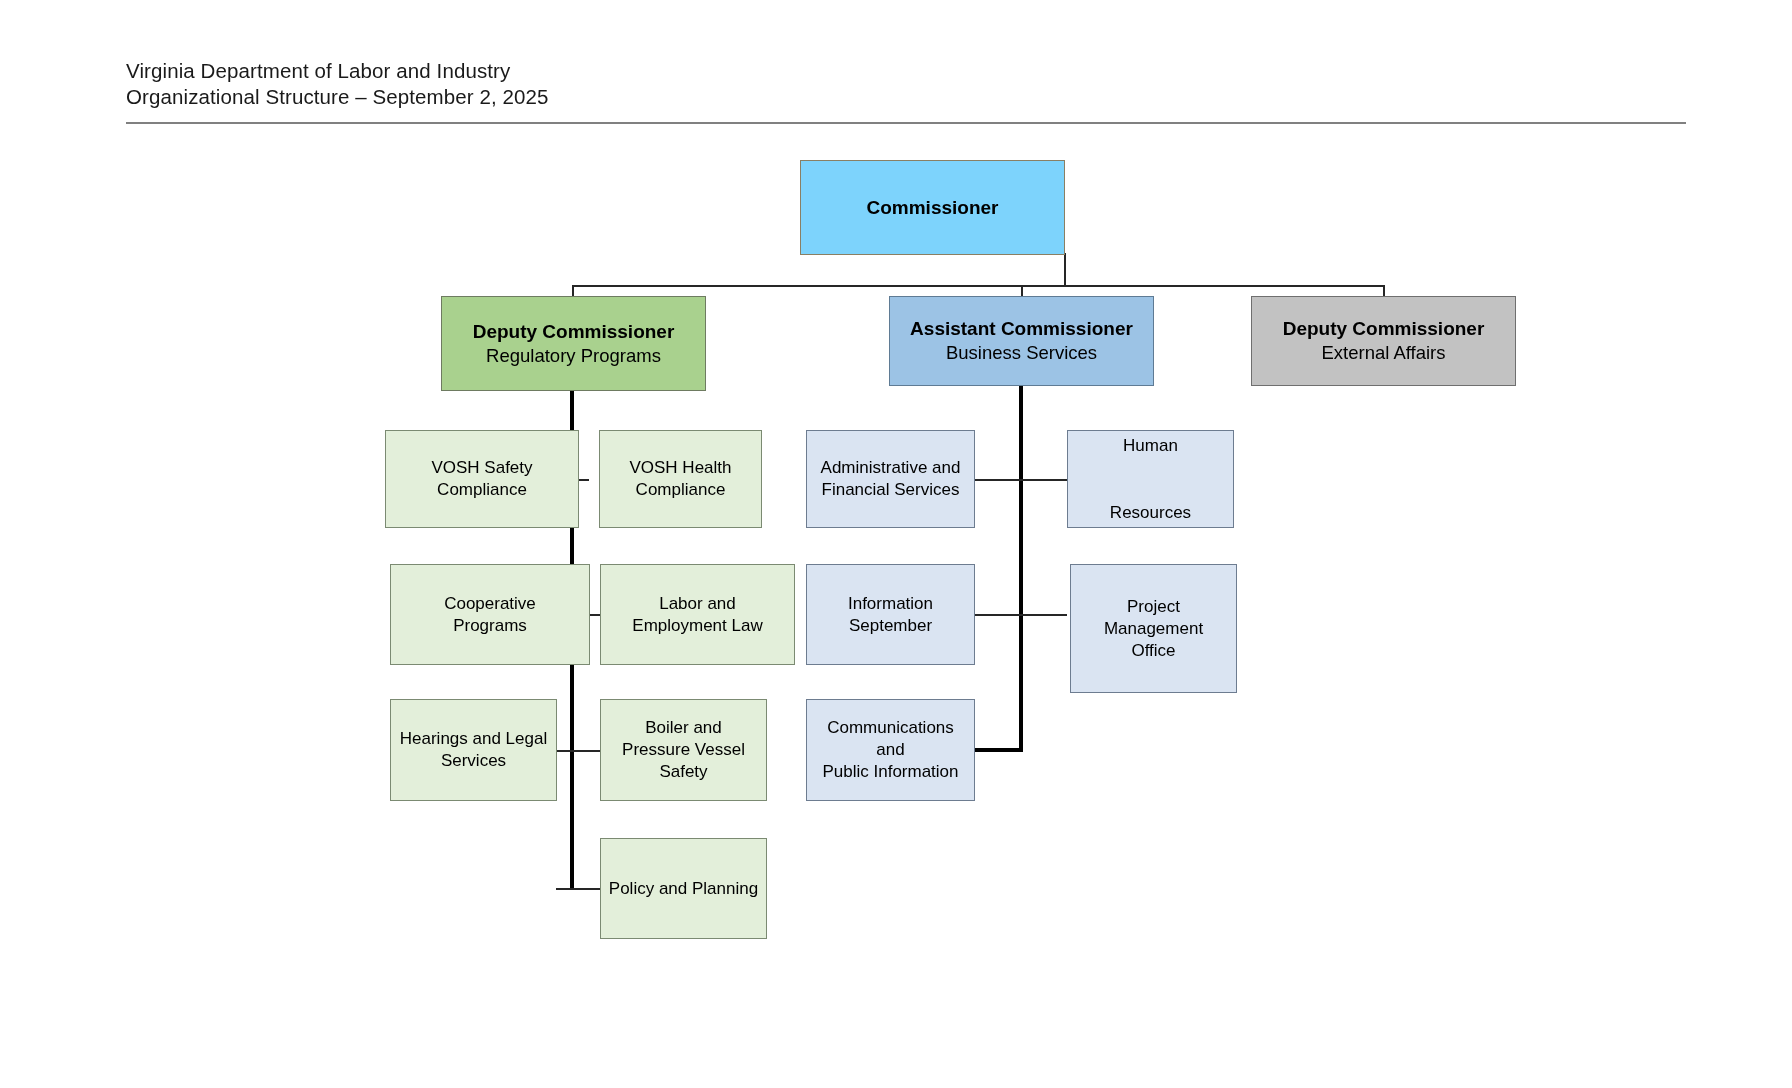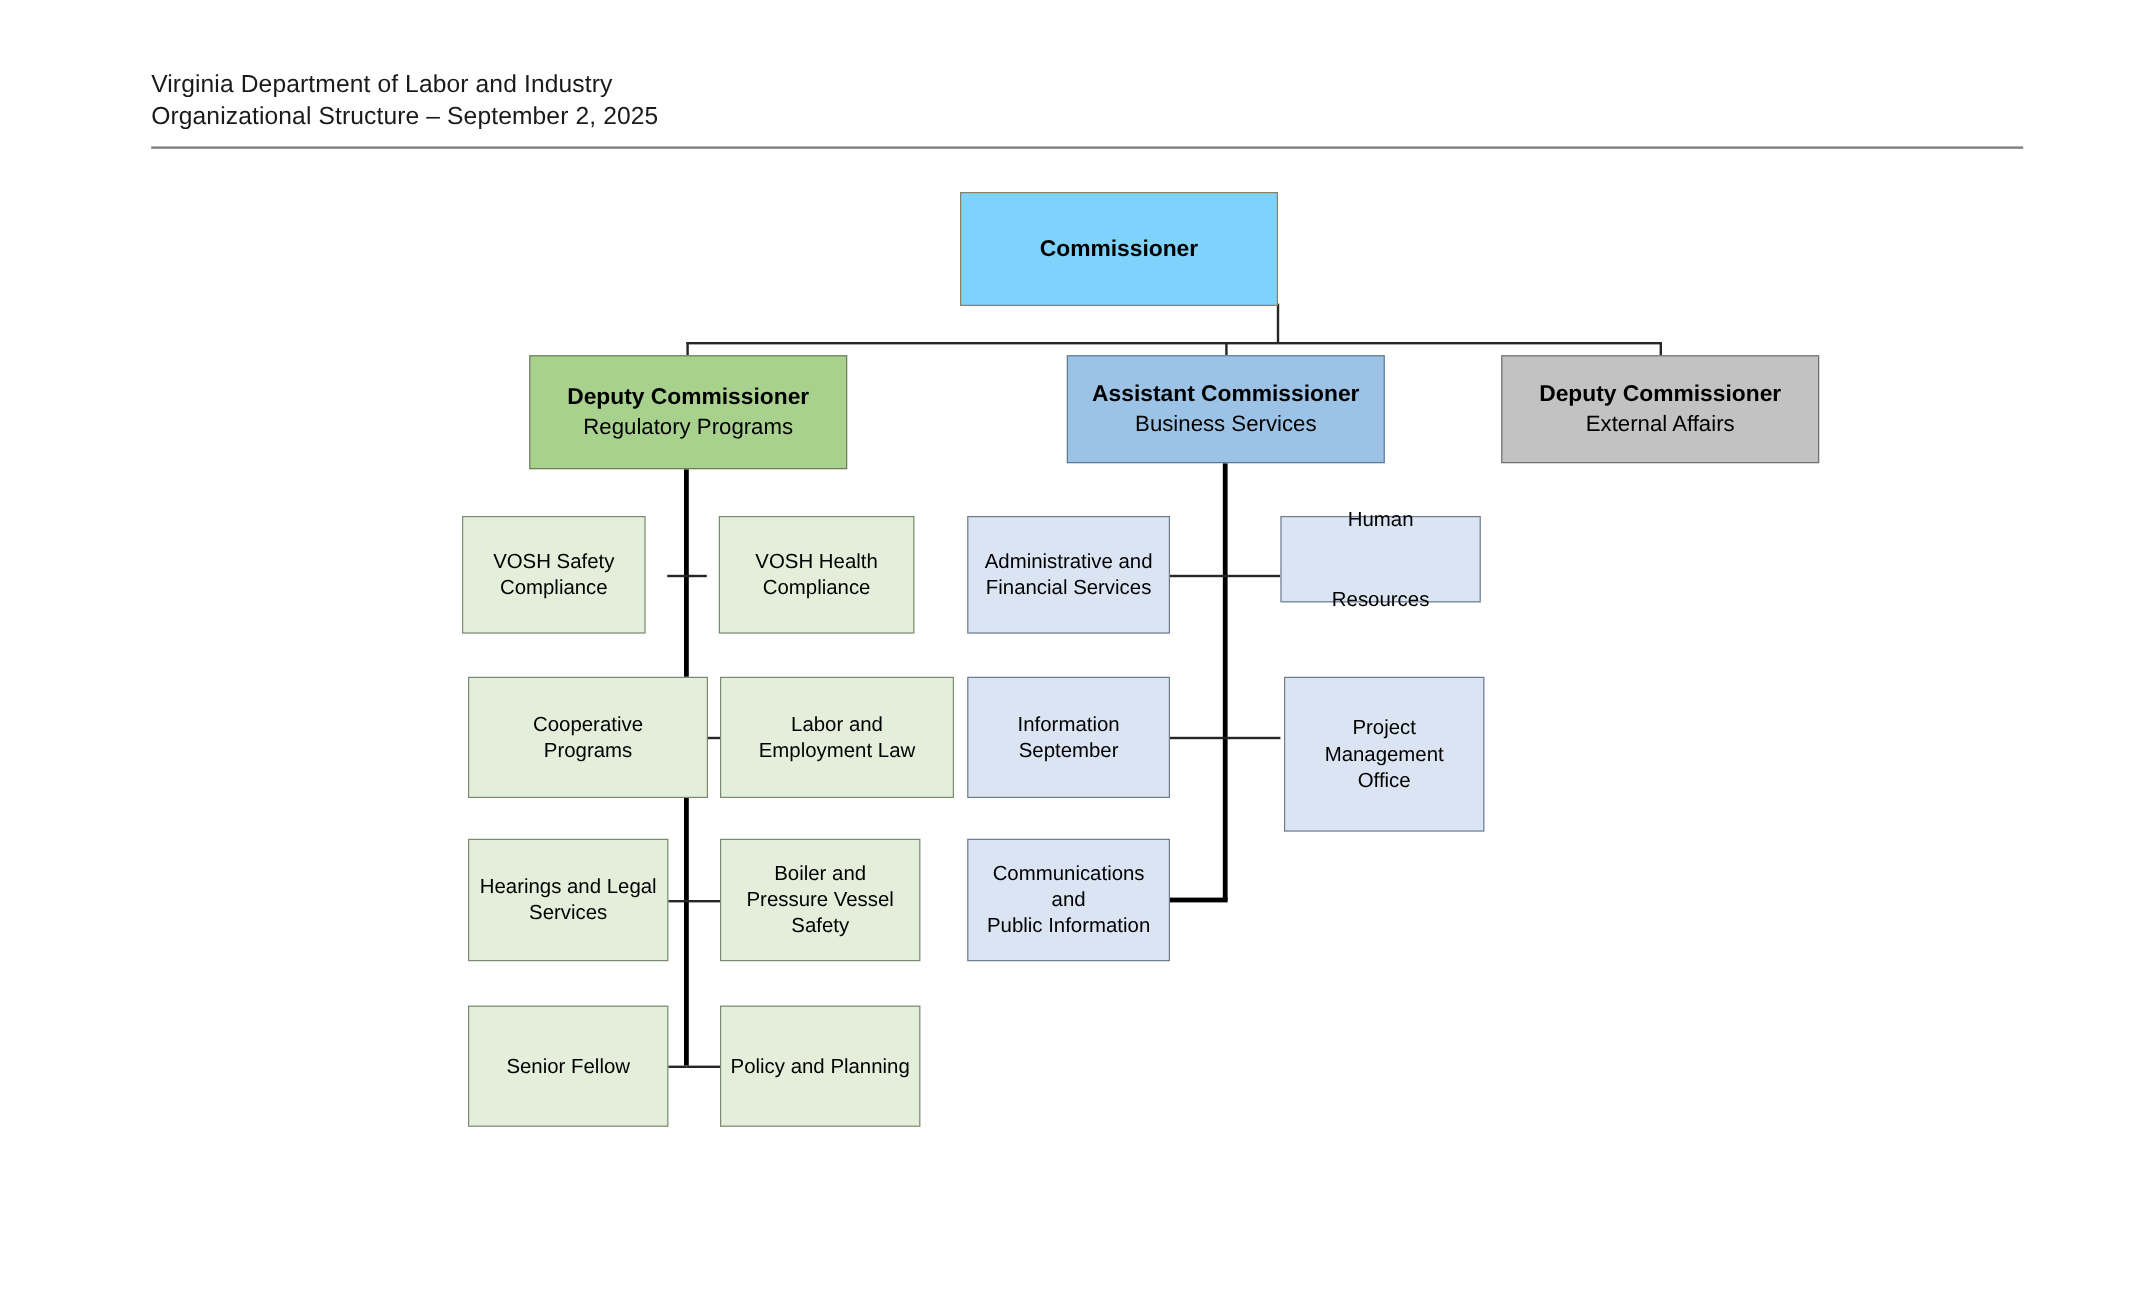--- a/index.html
+++ b/index.html
@@ -142,21 +142,21 @@
 
   <div class="conn conn-thin" style="left:556px; top:614px; width:16px; height:2px;"></div>
   <div class="conn conn-thin" style="left:572px; top:614px; width:28px; height:2px;"></div>
 
   <div class="conn conn-thin" style="left:556px; top:750px; width:16px; height:2px;"></div>
   <div class="conn conn-thin" style="left:572px; top:750px; width:28px; height:2px;"></div>
 
   <div class="conn conn-thin" style="left:556px; top:888px; width:16px; height:2px;"></div>
   <div class="conn conn-thin" style="left:572px; top:888px; width:28px; height:2px;"></div>
 
-  <div class="node c-lgreen" style="left:385px; top:430px; width:153px; height:98px;">
+  <div class="node c-lgreen" style="left:385px; top:430px; width:194px; height:98px;">
     <div class="lbl">VOSH Safety</div>
     <div class="lbl">Compliance</div>
   </div>
 
   <div class="node c-lgreen" style="left:599px; top:430px; width:163px; height:98px;">
     <div class="lbl">VOSH Health</div>
     <div class="lbl">Compliance</div>
   </div>
 
   <div class="node c-lgreen" style="left:390px; top:564px; width:200px; height:101px;">
@@ -173,44 +173,41 @@
     <div class="lbl">Hearings and Legal</div>
     <div class="lbl">Services</div>
   </div>
 
   <div class="node c-lgreen" style="left:600px; top:699px; width:167px; height:102px;">
     <div class="lbl">Boiler and</div>
     <div class="lbl">Pressure Vessel</div>
     <div class="lbl">Safety</div>
   </div>
 
-  <div class="node c-lgreen" style="left:390px; top:838px; width:167px; height:101px;">
-    <div class="lbl">Senior Fellow</div>
-  </div>
 
   <div class="node c-lgreen" style="left:600px; top:838px; width:167px; height:101px;">
     <div class="lbl">Policy and Planning</div>
   </div>
 
   <div class="conn conn-thick" style="left:1019px; top:386px; width:4px; height:364px;"></div>
 
   <div class="conn conn-thin" style="left:975px; top:479px; width:46px; height:2px;"></div>
   <div class="conn conn-thin" style="left:1021px; top:479px; width:46px; height:2px;"></div>
 
   <div class="conn conn-thin" style="left:975px; top:614px; width:46px; height:2px;"></div>
   <div class="conn conn-thin" style="left:1021px; top:614px; width:46px; height:2px;"></div>
 
   <div class="conn conn-thick" style="left:975px; top:748px; width:48px; height:4px;"></div>
 
   <div class="node c-lblue" style="left:806px; top:430px; width:169px; height:98px;">
     <div class="lbl">Administrative and</div>
     <div class="lbl">Financial Services</div>
   </div>
 
-  <div class="node c-lblue" style="left:1067px; top:430px; width:167px; height:72px;gap:45px;">
+  <div class="node c-lblue" style="left:1067px; top:430px; width:167px; height:98px;gap:45px;">
     <div class="lbl">Human</div>
     <div class="lbl">Resources</div>
   </div>
 
   <div class="node c-lblue" style="left:806px; top:564px; width:169px; height:101px;">
     <div class="lbl">Information</div>
     <div class="lbl">September</div>
   </div>
 
   <div class="node c-lblue" style="left:1070px; top:564px; width:167px; height:129px;">

